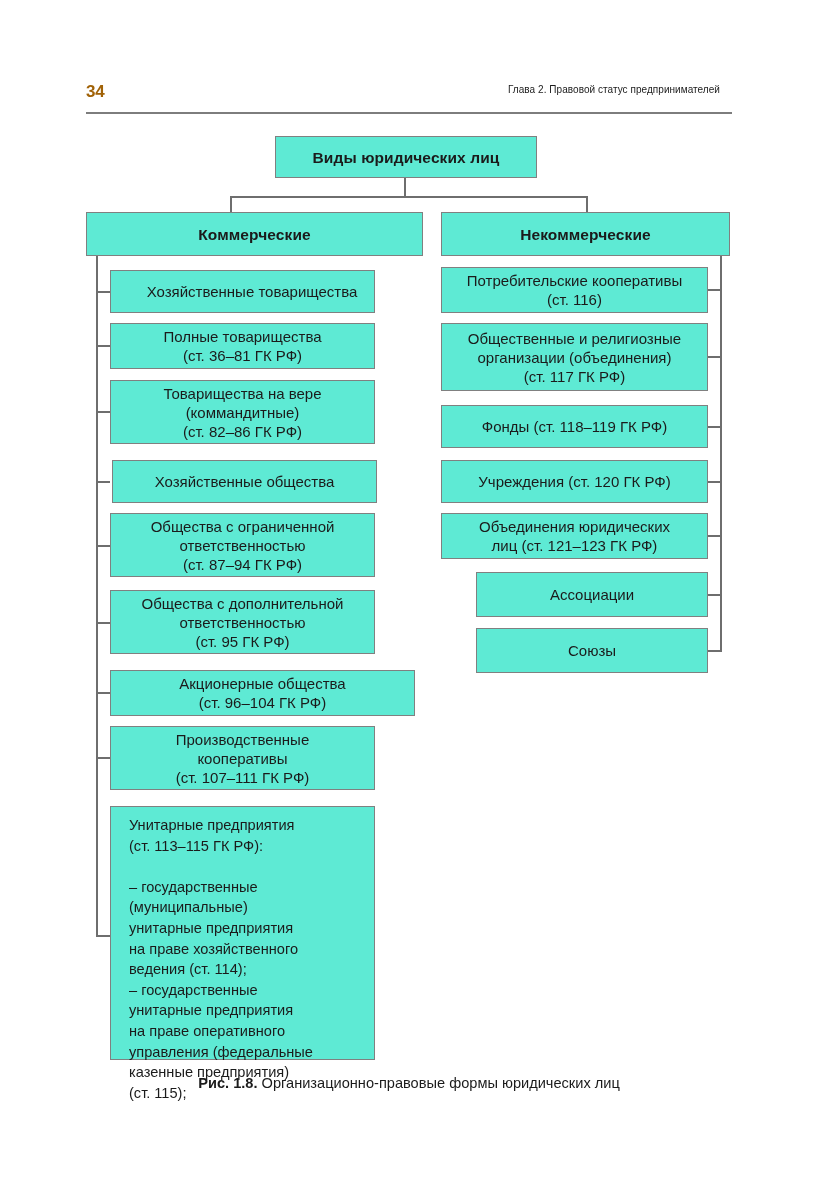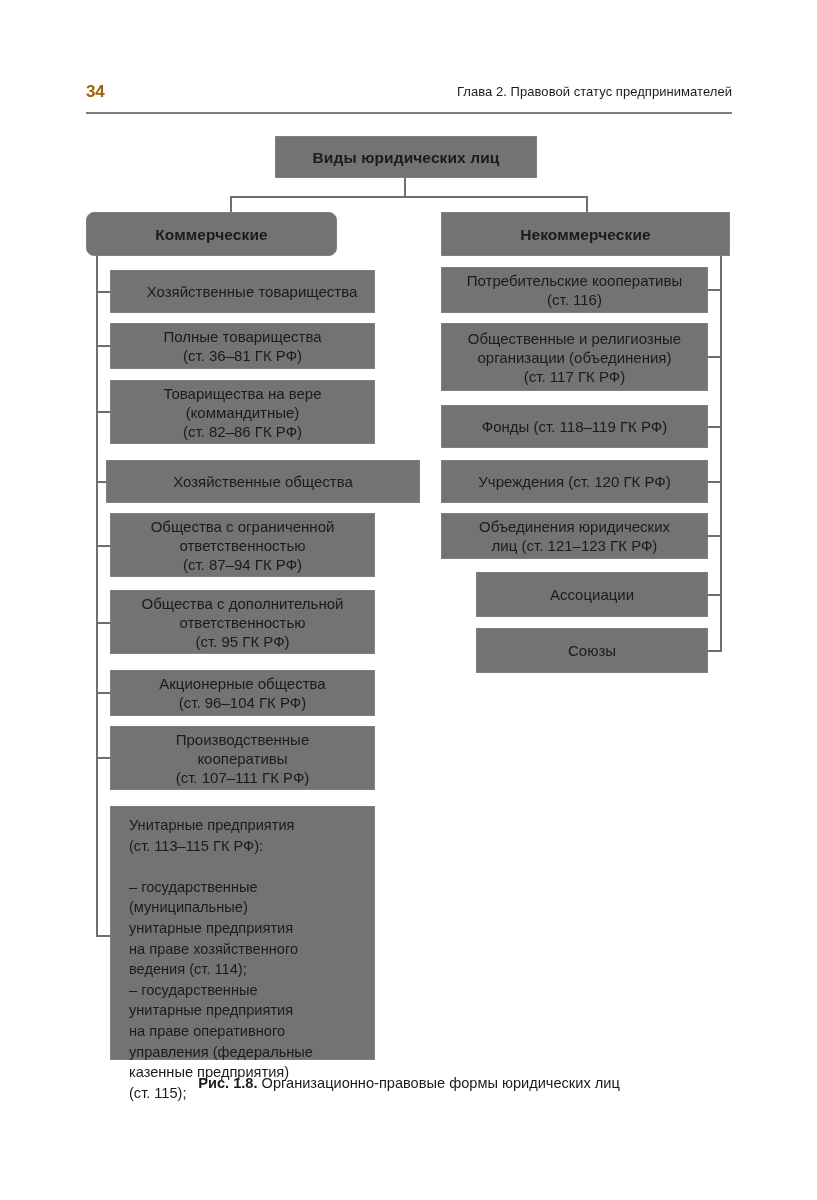--- a/index.html
+++ b/index.html
@@ -16,38 +16,38 @@
   
   .runhead{
     position:absolute;left:86px;top:82px;width:646px;height:30px;
   }
   .folio{
     position:absolute;left:0;top:0;
     font-size:17px;font-weight:bold;letter-spacing:-0.2px;
     color:#a16207;
   }
   .runtitle{
-    position:absolute;right:0;top:2px;
-    font-size:13px;color:#1b1b1b;letter-spacing:0.05px;
+    position:absolute;right:12px;top:2px;
+    font-size:10px;color:#1b1b1b;letter-spacing:0.05px;
     white-space:nowrap;
     margin-left:48px;
   }
   .runrule{
     position:absolute;left:86px;top:112px;width:646px;height:2px;
     background:#7d7d7d;
   }
 
   
   .figure{position:absolute;left:0;top:0;width:817px;height:1200px;}
 
   .box{
     position:absolute;
     box-sizing:border-box;
     border:1.6px solid #808080;
-    background:#737373;
+    background:#5eead4;
     display:flex;align-items:center;justify-content:center;
     text-align:center;
     font-size:15px;
     line-height:19px;
     color:#1b1b1b;
     z-index:3;
     padding:2px 6px;
   }
   .box.head{font-weight:bold;font-size:15.5px;letter-spacing:0.1px;}
   .box .txt{white-space:pre-line;display:block;width:100%;}
@@ -87,21 +87,21 @@
 
     <div class="box head" style="left:275px;top:136px;width:262px;height:42px;">
       <span class="txt">Виды юридических лиц</span>
     </div>
 
     <div class="ln lnv" style="left:404px;top:178px;height:19px;"></div>
     <div class="ln lnh" style="left:230px;top:196px;width:358px;"></div>
     <div class="ln lnv" style="left:230px;top:196px;height:17px;"></div>
     <div class="ln lnv" style="left:586px;top:196px;height:17px;"></div>
 
-    <div class="box head" style="left:86px;top:212px;width:251px;height:44px;border-radius:8px;">
+    <div class="box head" style="left:86px;top:212px;width:337px;height:44px;">
       <span class="txt">Коммерческие</span>
     </div>
 
     <div class="ln lnv" style="left:96px;top:256px;height:680px;"></div>
 
     <div class="box" style="left:110px;top:270px;width:265px;height:43px;padding-left:25px;">
       <span class="txt">Хозяйственные товарищества</span>
     </div>
     <div class="ln lnh" style="left:96px;top:291px;width:14px;"></div>
 
@@ -111,40 +111,40 @@
     </div>
     <div class="ln lnh" style="left:96px;top:345px;width:14px;"></div>
 
     <div class="box" style="left:110px;top:380px;width:265px;height:64px;">
       <span class="txt">Товарищества на вере
 (коммандитные)
 (ст. 82–86 ГК РФ)</span>
     </div>
     <div class="ln lnh" style="left:96px;top:411px;width:14px;"></div>
 
-    <div class="box" style="left:106px;top:460px;width:314px;height:43px;">
+    <div class="box" style="left:112px;top:460px;width:265px;height:43px;">
       <span class="txt">Хозяйственные общества</span>
     </div>
     <div class="ln lnh" style="left:96px;top:481px;width:14px;"></div>
 
     <div class="box" style="left:110px;top:513px;width:265px;height:64px;">
       <span class="txt">Общества с ограниченной
 ответственностью
 (ст. 87–94 ГК РФ)</span>
     </div>
     <div class="ln lnh" style="left:96px;top:545px;width:14px;"></div>
 
     <div class="box" style="left:110px;top:590px;width:265px;height:64px;">
       <span class="txt">Общества с дополнительной
 ответственностью
 (ст. 95 ГК РФ)</span>
     </div>
     <div class="ln lnh" style="left:96px;top:622px;width:14px;"></div>
 
-    <div class="box" style="left:110px;top:670px;width:265px;height:46px;justify-content:center;">
+    <div class="box" style="left:110px;top:670px;width:305px;height:46px;justify-content:center;">
       <span class="txt">Акционерные общества
 (ст. 96–104 ГК РФ)</span>
     </div>
     <div class="ln lnh" style="left:96px;top:692px;width:14px;"></div>
 
     <div class="box" style="left:110px;top:726px;width:265px;height:64px;">
       <span class="txt">Производственные
 кооперативы
 (ст. 107–111 ГК РФ)</span>
     </div>

